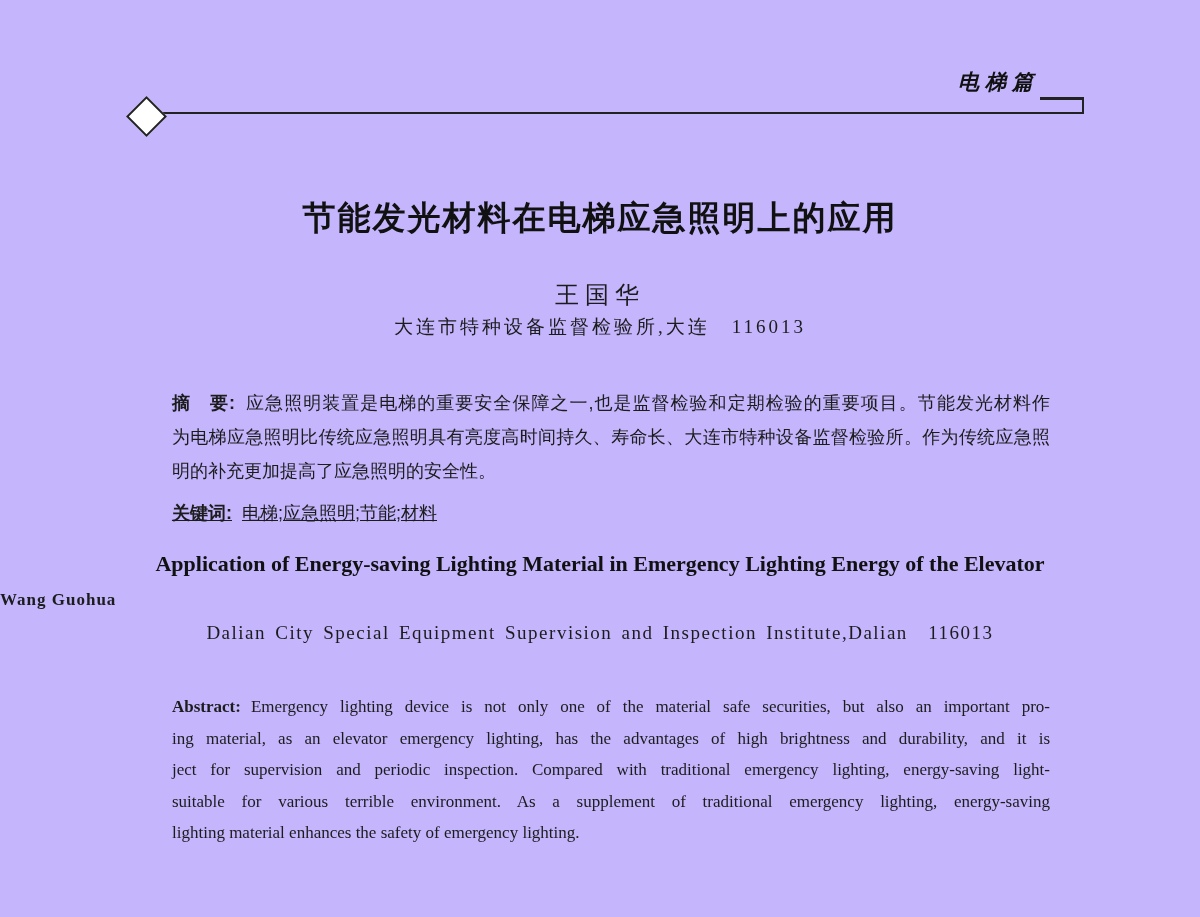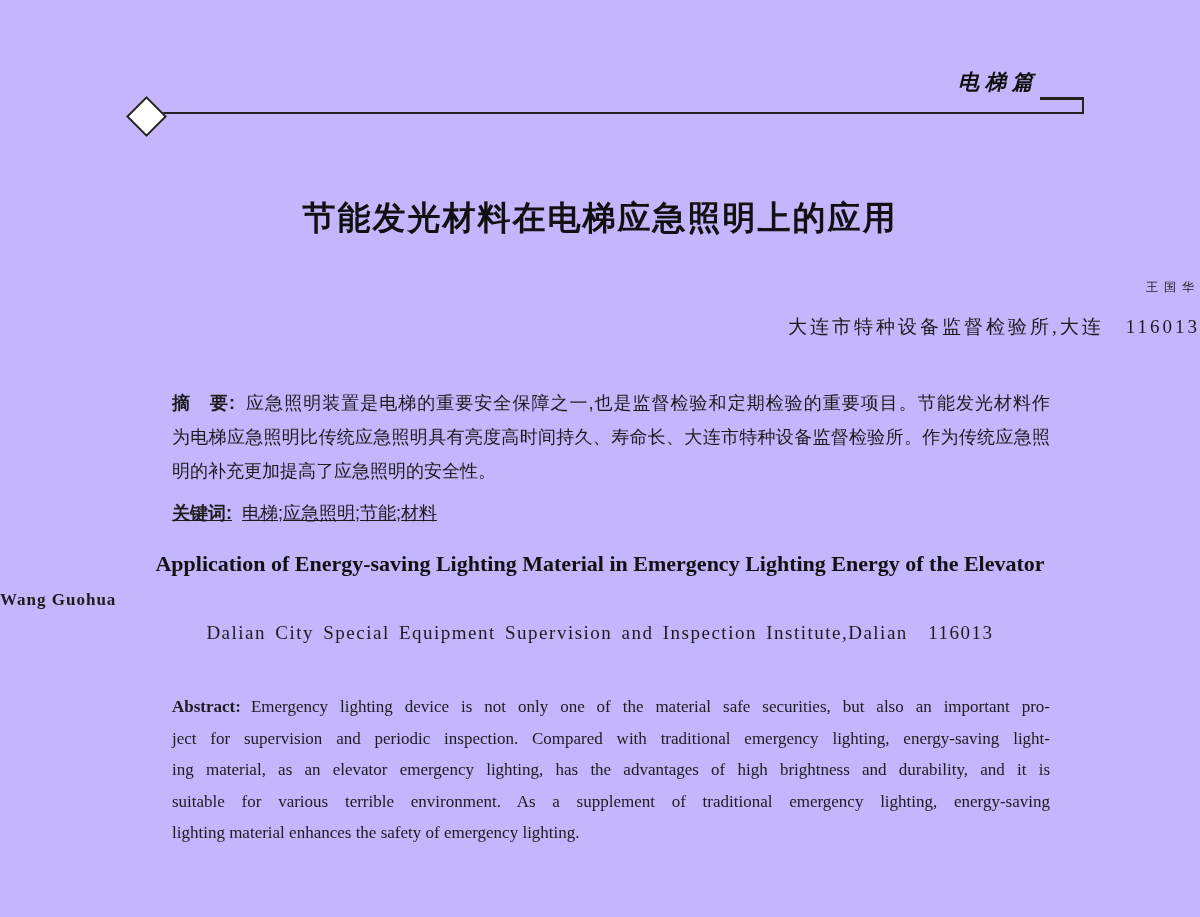--- a/index.html
+++ b/index.html
@@ -78,31 +78,31 @@
     font-weight: bold;
     letter-spacing: 2px;
     color: #111;
     font-family: Liberation Mono, monospace;
   }
   .author-cn {
     position: absolute;
     top: 279px;
     left: 0;
     width: 1200px;
-    text-align: right;
-    font-size: 12px;
+    text-align: center;
+    font-size: 24px;
     letter-spacing: 6px;
     color: #1c1c1c;
   }
   .affil-cn {
     position: absolute;
     top: 314px;
     left: 0;
     width: 1200px;
-    text-align: right;
+    text-align: center;
     font-size: 19px;
     letter-spacing: 3px;
     color: #1c1c1c;
   }
 
   
   .abstract-cn {
     position: absolute;
     top: 386px;
     left: 172px;
@@ -203,24 +203,24 @@
 
   <div class="title-en">Application of Energy-saving Lighting Material in Emergency Lighting Energy of the Elevator</div>
   <div class="author-en">Wang Guohua</div>
   <div class="affil-en">Dalian City Special Equipment Supervision and Inspection Institute,Dalian　116013</div>
 
   <div class="abstract-en">
     <div class="just">
       <span class="b label-gap">Abstract:</span><span>Emergency lighting device is not only one of the material safe securities, but also an important pro-</span>
     </div>
     <div class="just">
+      <span>ing material, as an elevator emergency lighting, has the advantages of high brightness and durability, and it is</span>
+    </div>
+    <div class="just">
       <span>ject for supervision and periodic inspection. Compared with traditional emergency lighting, energy-saving light-</span>
-    </div>
-    <div class="just">
-      <span>ing material, as an elevator emergency lighting, has the advantages of high brightness and durability, and it is</span>
     </div>
     <div class="just">
       <span>suitable for various terrible environment. As a supplement of traditional emergency lighting, energy-saving</span>
     </div>
     <div class="last-line">
       <span>lighting material enhances the safety of emergency lighting.</span>
     </div>
   </div>
 
 </div>

